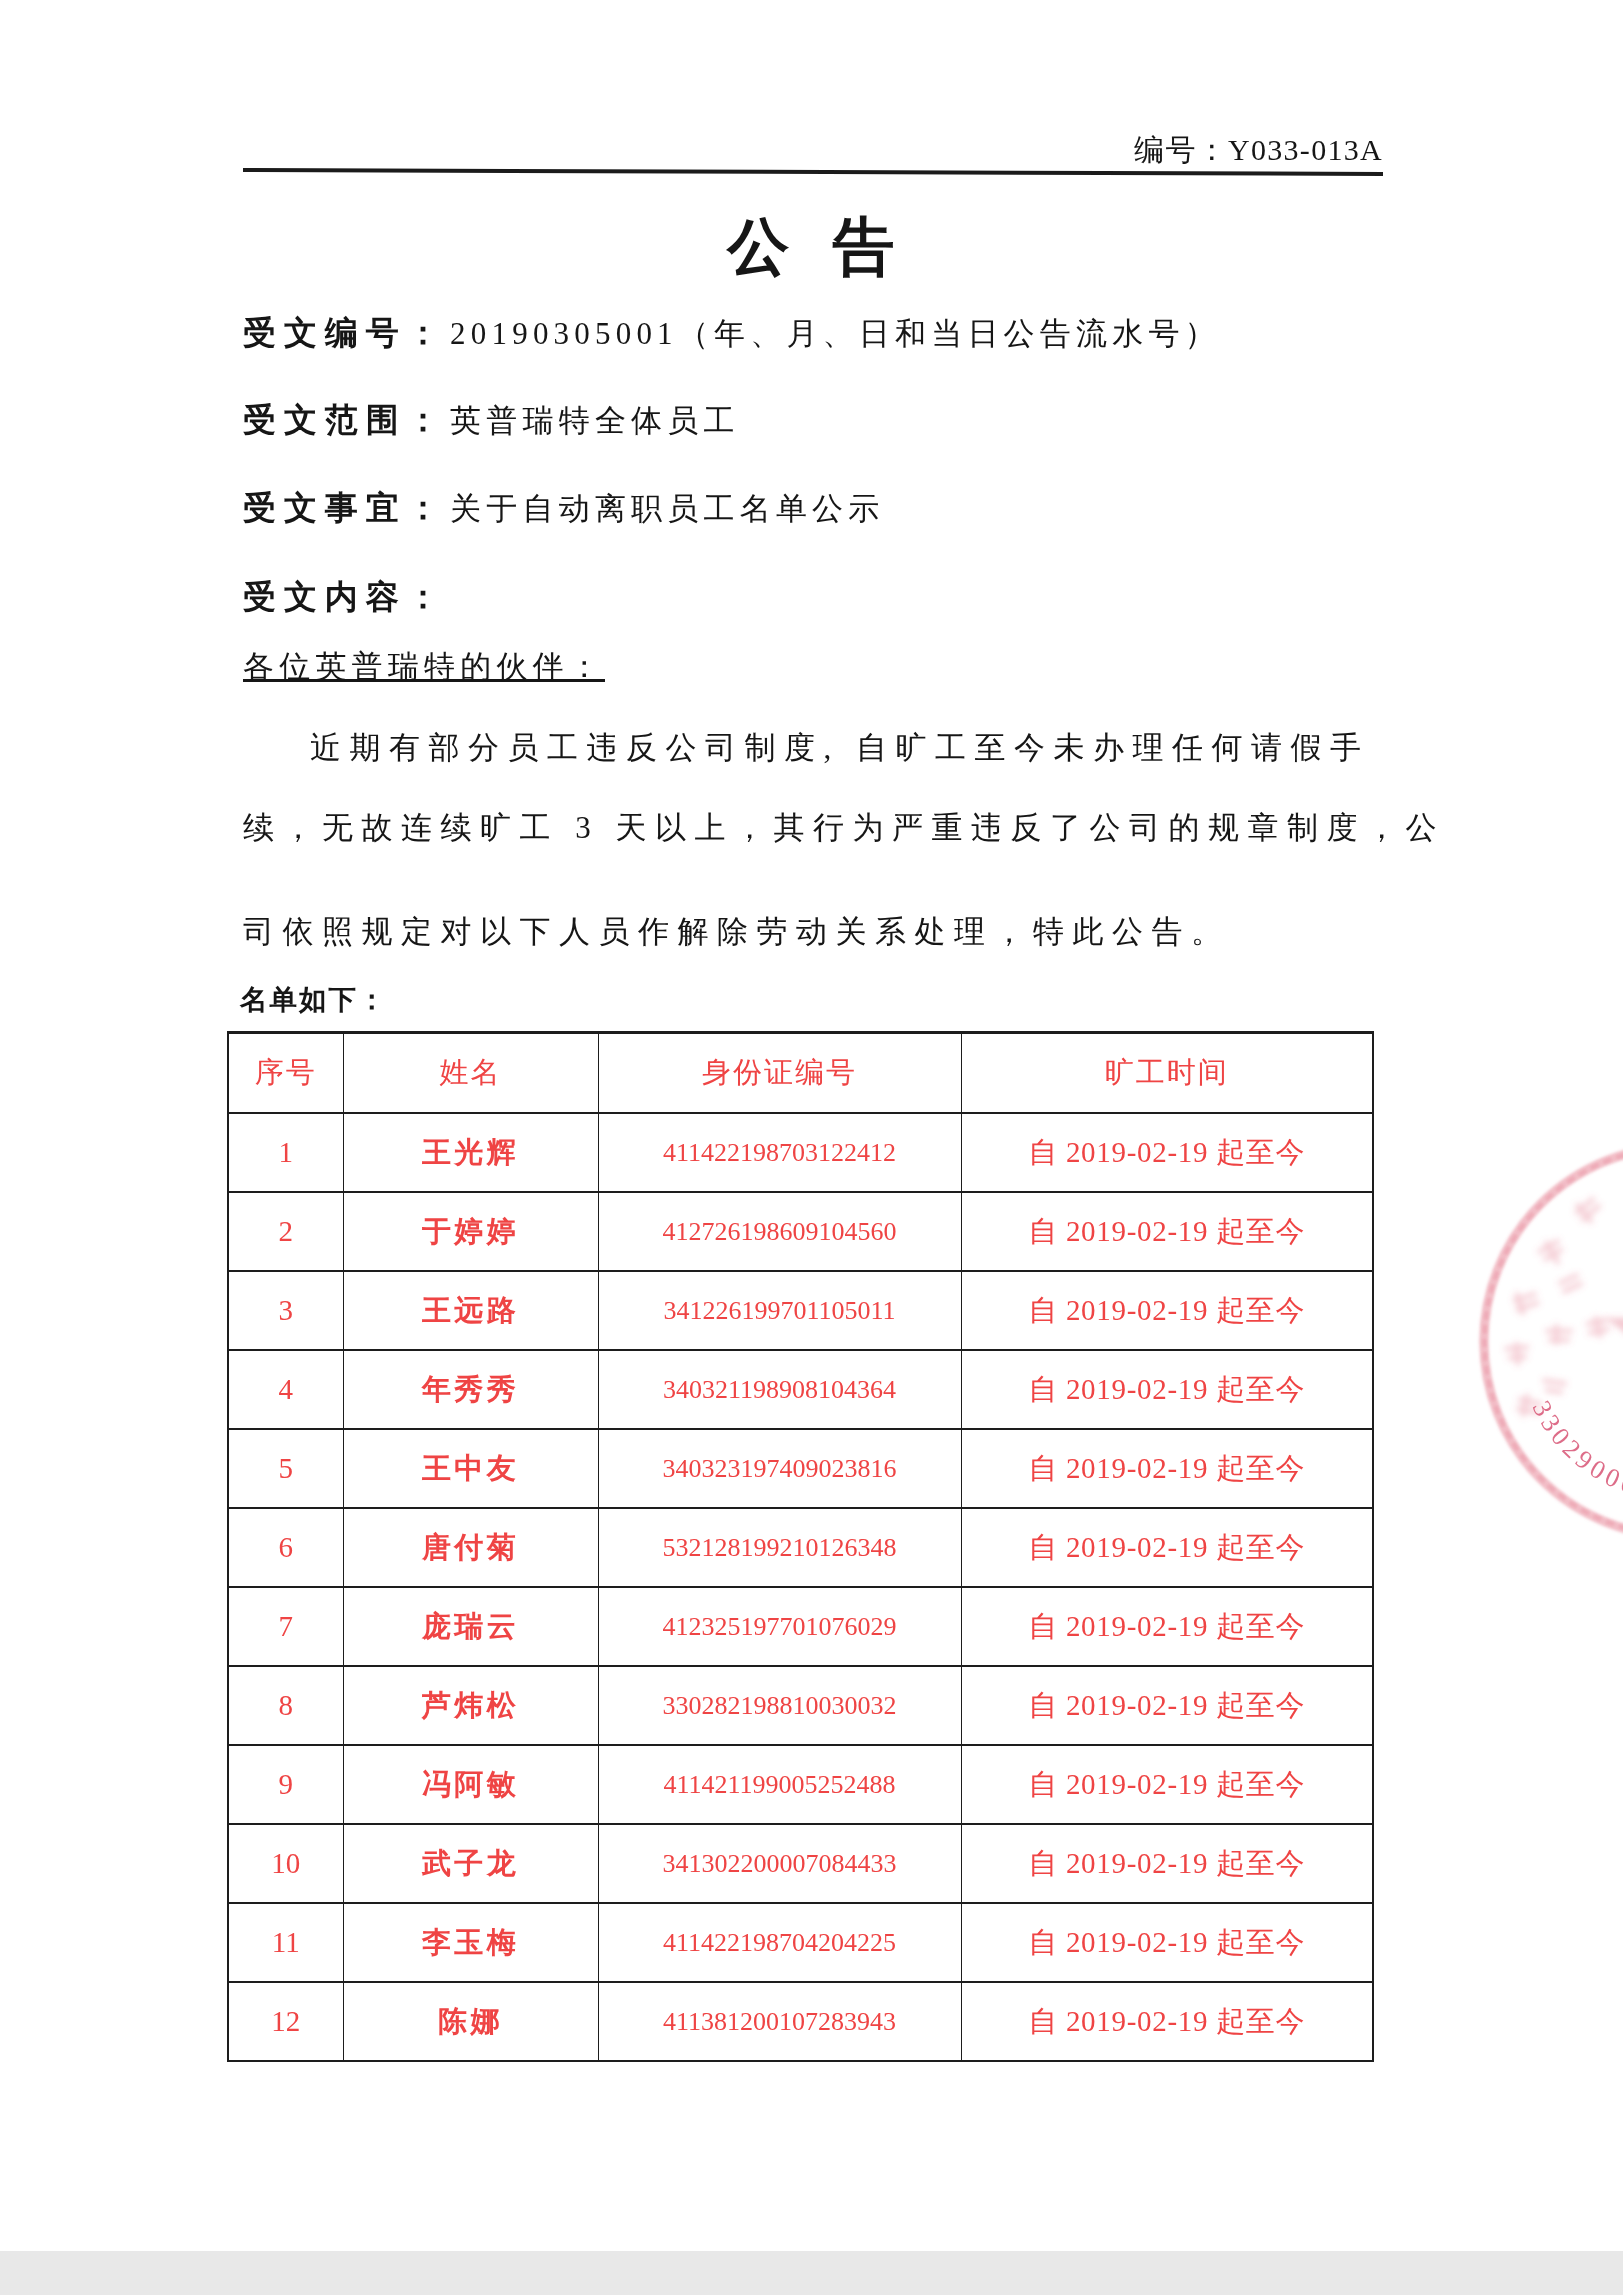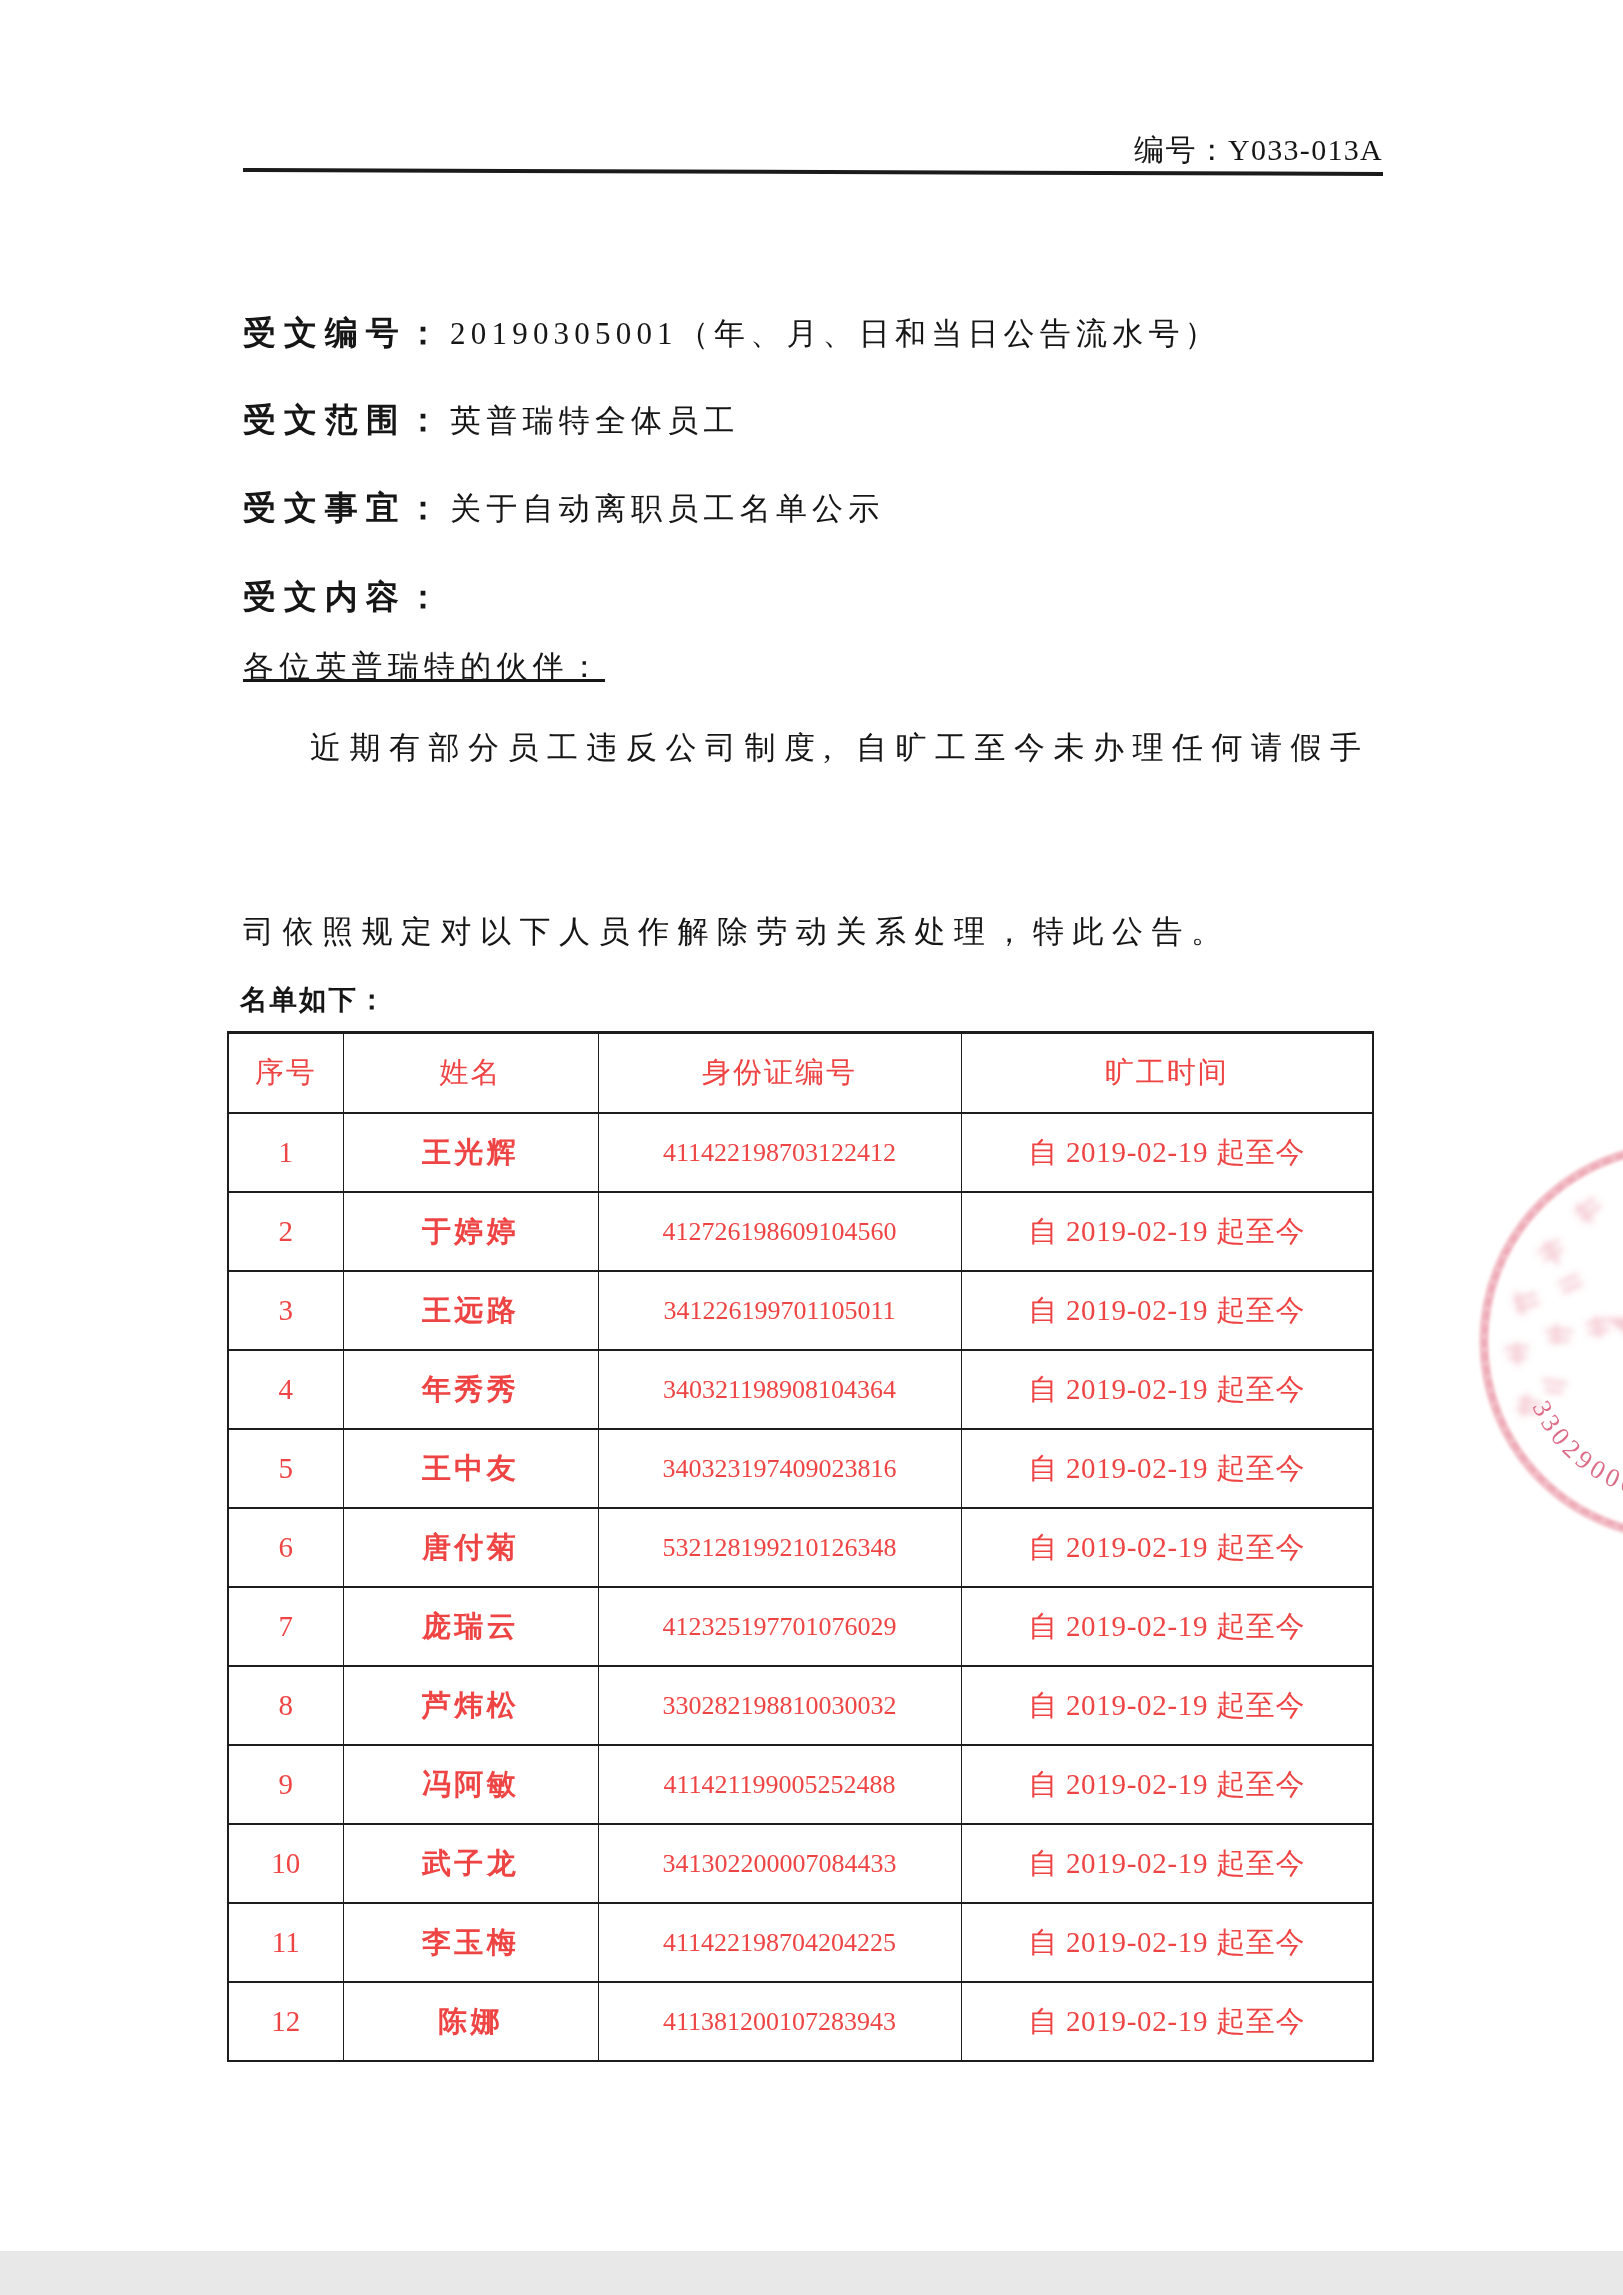--- a/index.html
+++ b/index.html
@@ -98,20 +98,21 @@
 </style>
 </head>
 <body>
 
 <div class="page">
 
   <div class="doc-number">编号：Y033-013A</div>
 
   <div class="header-rule"></div>
 
+  <div class="doc-title">公 告</div>
 
   <div class="field-row f1">
     <span class="field-label">受文编号：</span>
     <span class="field-value">20190305001（年、月、日和当日公告流水号）</span>
   </div>
   <div class="field-row f2">
     <span class="field-label">受文范围：</span>
     <span class="field-value">英普瑞特全体员工</span>
   </div>
   <div class="field-row f3">
@@ -119,20 +120,21 @@
     <span class="field-value">关于自动离职员工名单公示</span>
   </div>
   <div class="field-row f4">
     <span class="field-label">受文内容：</span>
     <span class="field-value"></span>
   </div>
 
   <div class="salutation">各位英普瑞特的伙伴：</div>
 
   <div class="body-line bl1">近期有部分员工违反公司制度, 自旷工至今未办理任何请假手</div>
+  <div class="body-line bl2">续，无故连续旷工 3 天以上，其行为严重违反了公司的规章制度，公</div>
   <div class="body-line bl3">司依照规定对以下人员作解除劳动关系处理，特此公告。</div>
 
   <div class="list-label">名单如下：</div>
 
   <table class="roster">
     <colgroup>
       <col style="width:115px">
         <col style="width:255px">
         <col style="width:363px">
         <col style="width:412px">

